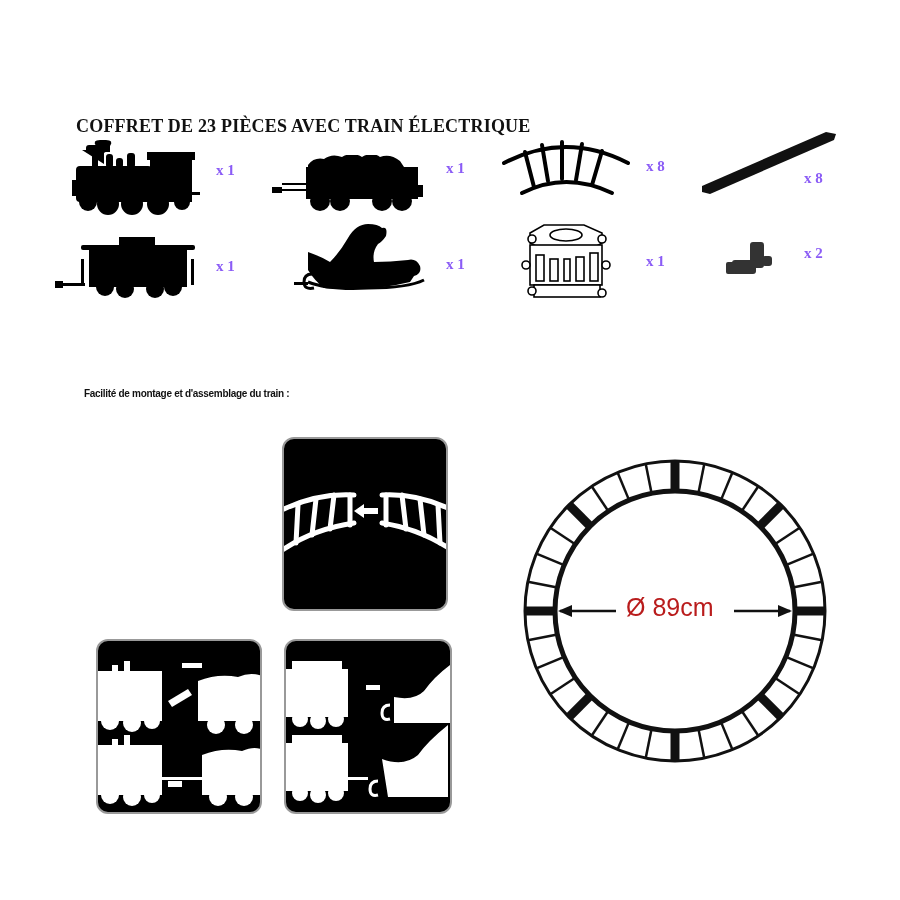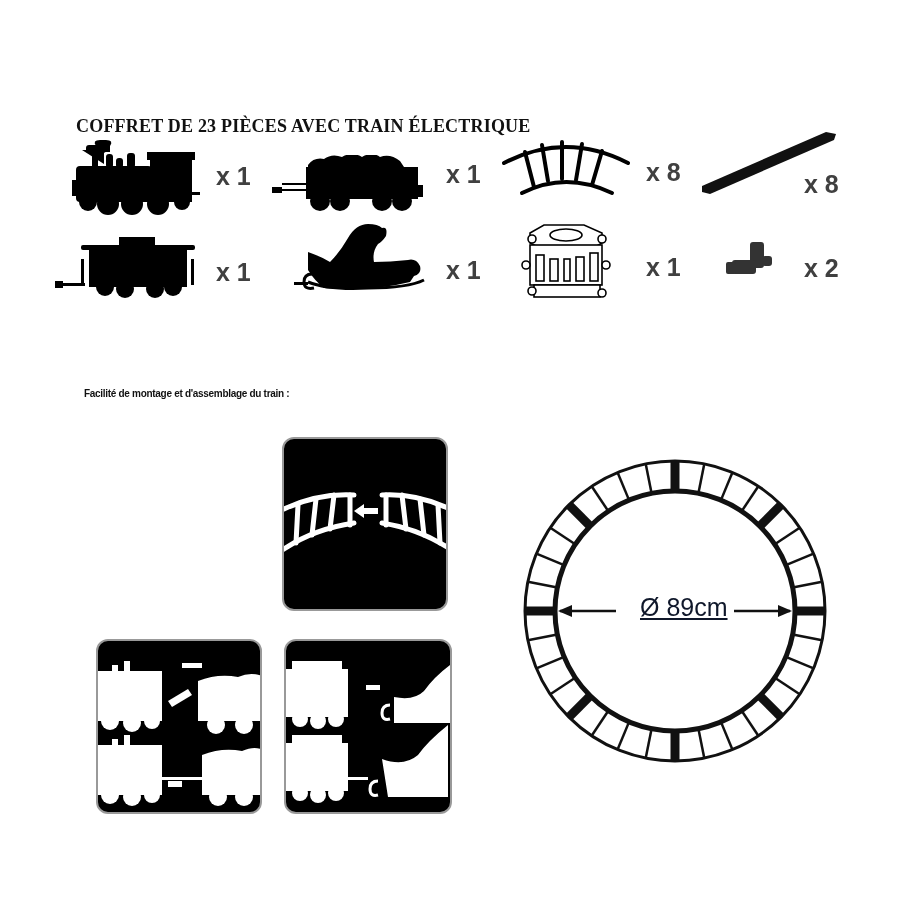--- a/index.html
+++ b/index.html
@@ -1,22 +1,22 @@
 <!DOCTYPE html>
 <html><head>
 <meta charset="utf-8">
 <style>
   html,body{margin:0;padding:0;background:#fff;}
   body{width:900px;height:900px;position:relative;overflow:hidden;font-family:"Liberation Sans",sans-serif;color:#111;}
   .title{position:absolute;left:76px;top:76px;font-family:"Liberation Serif",serif;font-weight:bold;font-size:18px;letter-spacing:0.2px;font-variant:small-caps;white-space:nowrap;margin-top:40px;}
   .piece{position:absolute;}
-  .qty{position:absolute;font-family:Liberation Sans, sans-serif;font-weight:bold;font-size:25px;color:#404040;}
+  .qty{position:absolute;font-family:Liberation Serif, serif;font-weight:bold;font-size:15px;color:#8b5cf6;}
   .subtitle{position:absolute;left:84px;top:388px;font-weight:bold;font-size:10px;letter-spacing:-0.3px;font-family:"Liberation Sans",sans-serif;}
   .panel{position:absolute;background:#000;border-radius:12px;border:2px solid #999;box-sizing:border-box;overflow:hidden;}
-  .diam{position:absolute;left:640px;top:593px;font-family:"Liberation Sans",sans-serif;font-size:25px;color:#0f172a;text-decoration:underline;}
+  .diam{position:absolute;left:626px;top:593px;font-family:"Liberation Sans",sans-serif;font-size:25px;color:#b91c1c;}
 </style>
 </head>
 <body>
 
 <div class="title">COFFRET DE 23 PIÈCES AVEC TRAIN ÉLECTRIQUE</div>
 
 <svg class="piece" style="left:72px;top:140px" width="134" height="76" viewBox="0 0 134 76">
   <g fill="#000">
     <path d="M10 10 h14 v-4 q-4 -6 4 -6 h6 q8 0 4 6 v6 h-6 v12 z"></path>
     <rect x="14" y="5" width="20" height="8" rx="3"></rect>
@@ -121,21 +121,21 @@
 <div class="qty" style="left:646px;top:253px">x 1</div>
 
 <svg class="piece" style="left:724px;top:240px" width="52" height="40" viewBox="0 0 52 40">
   <g fill="#333">
     <rect x="26" y="2" width="14" height="26" rx="3"></rect>
     <rect x="8" y="20" width="24" height="14" rx="3"></rect>
     <rect x="2" y="22" width="10" height="12" rx="2"></rect>
     <rect x="38" y="16" width="10" height="10" rx="3"></rect>
   </g>
 </svg>
-<div class="qty" style="left:804px;top:254px">x 2</div>
+<div class="qty" style="left:804px;top:245px">x 2</div>
 
 <div class="subtitle">Facilité de montage et d'assemblage du train :</div>
 
 <div class="panel" style="left:282px;top:437px;width:166px;height:174px">
   <svg width="166" height="174" viewBox="0 0 166 174">
     <g stroke="#fff" fill="none" stroke-width="5" stroke-linecap="round">
       <path d="M0 70 Q34 54 70 56"></path>
         <path d="M0 110 Q30 90 70 84"></path>
       <line x1="14" y1="66" x2="12" y2="104"></line>
         <line x1="32" y1="60" x2="28" y2="96"></line>

